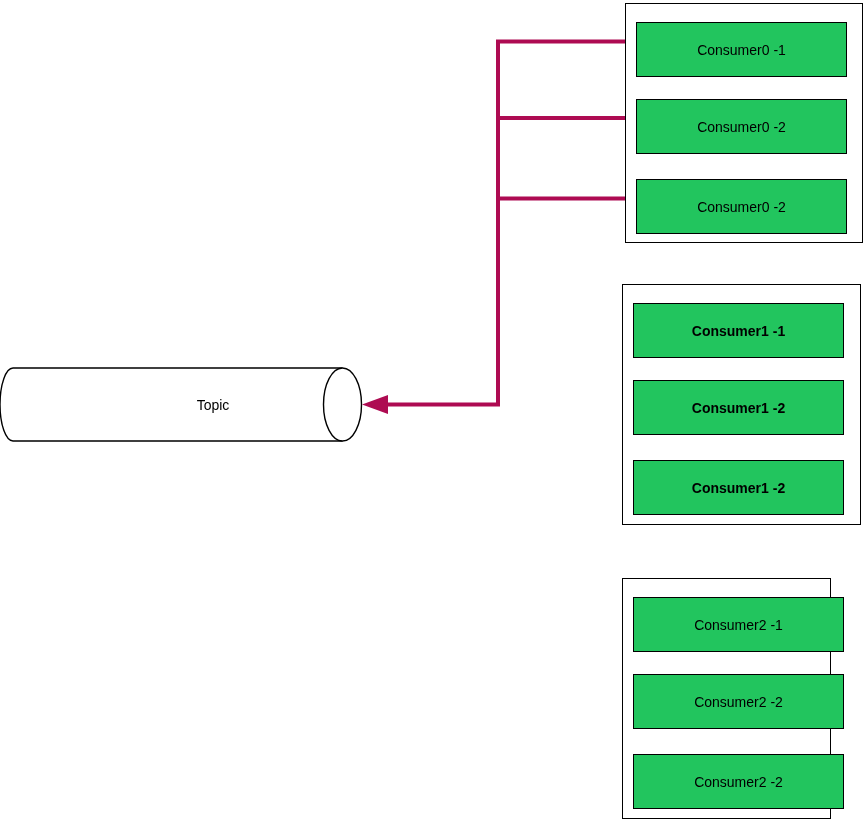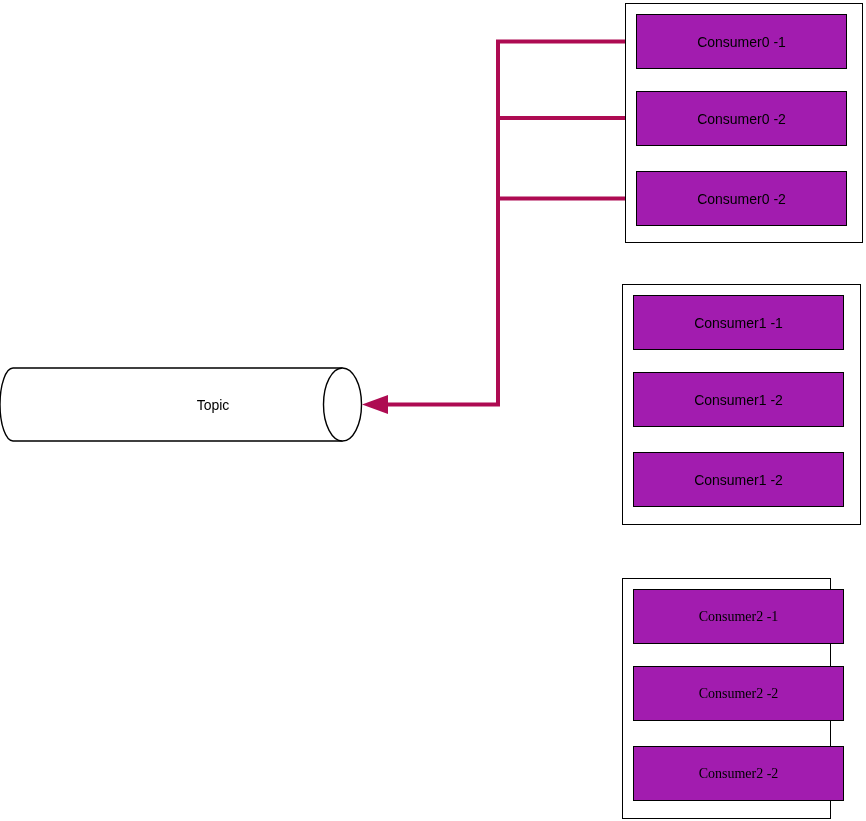--- a/index.html
+++ b/index.html
@@ -23,35 +23,36 @@
     height: 821px;
     pointer-events: none;
   }
   .group {
     position: absolute;
     border: 1px solid #000000;
     background: #ffffff;
     box-sizing: border-box;
   }
   .group-0 { left: 625px; top: 3px;   width: 238px; height: 240px; }
-  .group-1 { left: 622px; top: 284px; width: 239px; height: 241px; }
-  .group-2 { left: 622px; top: 578px; width: 209px; height: 241px; font-family: Liberation Serif, serif; }
+  .group-1 { left: 622px; top: 284px; width: 239px; height: 241px; font-weight: bold; }
+  .group-2 { left: 622px; top: 578px; width: 209px; height: 241px; }
   .consumer-box {
     position: absolute;
     left: 10px;
     width: 211px;
     height: 55px;
     border: 1.5px solid #000000;
-    background: #a21caf;
+    background: #22c55e;
     box-sizing: border-box;
     display: flex;
     align-items: center;
     justify-content: center;
     font-size: 14px;
     color: #000000;
+    margin-top: 8px;
   }
   .row-0 { top: 10px; }
   .row-1 { top: 87px; }
   .row-2 { top: 167px; }
   .topic-label {
     position: absolute;
     left: 0px;
     top: 368px;
     width: 330px;
     height: 73px;

